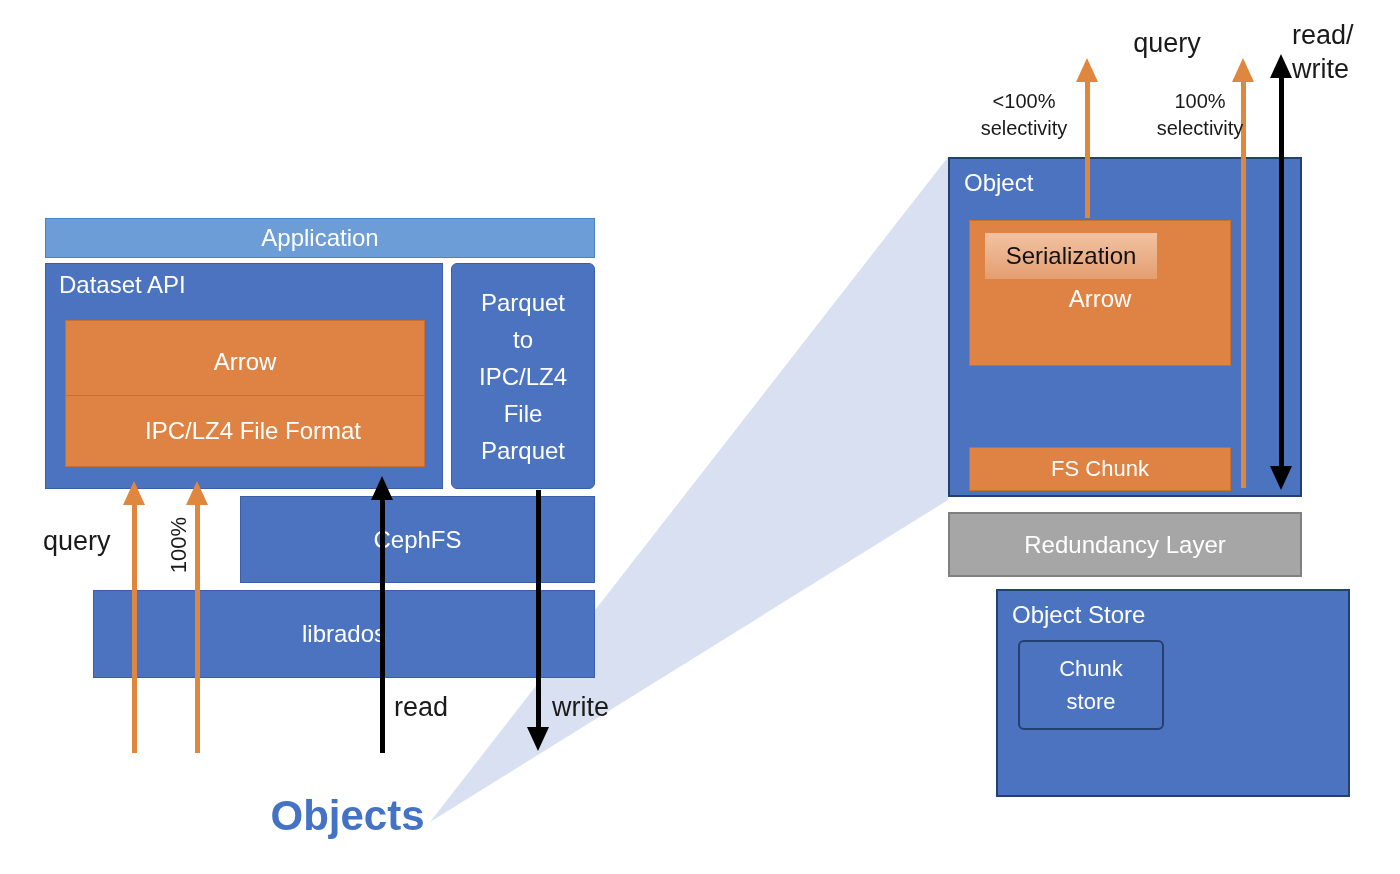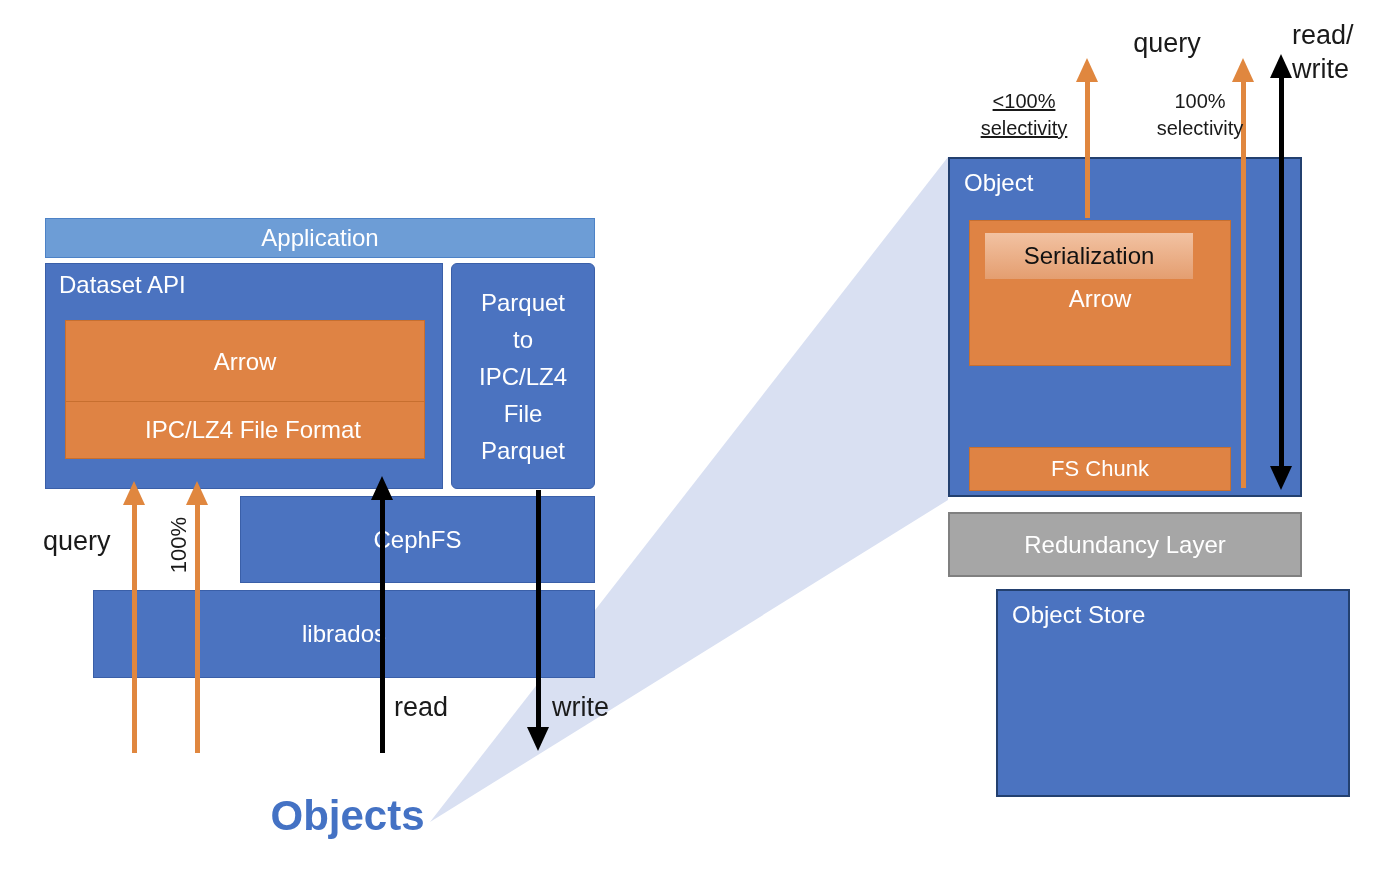--- a/index.html
+++ b/index.html
@@ -39,21 +39,21 @@
 
   <div class="box z2 center" style="left:45px;top:218px;width:550px;height:40px;background:var(--light-blue);border:1px solid var(--app-border);font-size:24px;">
       <span>Application</span>
     </div>
 
   <div class="box blue z2" style="left:45px;top:263px;width:398px;height:226px;">
     <div class="abs" style="left:13px;top:7px;font-size:24px;">Dataset API</div>
     <div class="box orange center" style="left:19px;top:56px;width:360px;height:83px;font-size:24px;">
         <span>Arrow</span>
       </div>
-    <div class="box orange center" style="left:19px;top:137px;width:360px;height:58px;font-size:24px;padding-left:16px;">
+    <div class="box orange center" style="left:19px;top:131px;width:360px;height:72px;font-size:24px;padding-left:16px;">
         <span>IPC/LZ4 File Format</span>
       </div>
   </div>
 
   <div class="box blue z2 col" style="left:451px;top:263px;width:144px;height:226px;font-size:24px;line-height:37px;">
     <div>Parquet</div>
     <div>to</div>
     <div>IPC/LZ4</div>
     <div>File</div>
     <div>Parquet</div>
@@ -83,54 +83,58 @@
     <span style="transform:rotate(-90deg);font-size:22px;color:#1a1a1a;">100%</span>
   </div>
   <div class="lbl z6" style="left:394px;top:692px;font-size:27px;">read</div>
   <div class="lbl z6" style="left:552px;top:692px;font-size:27px;">write</div>
 
   <div class="abs z6" style="left:245px;top:792px;width:205px;text-align:center;font-size:42px;font-weight:bold;color:var(--objects-text);">Objects</div>
 
   <div class="box blue z2" style="left:948px;top:157px;width:354px;height:340px;border:2px solid var(--navy-border);">
     <div class="abs" style="left:14px;top:10px;font-size:24px;">Object</div>
     <div class="box orange" style="left:19px;top:61px;width:262px;height:146px;">
-      <div class="box center" style="left:15px;top:12px;width:208px;height:46px;background:linear-gradient(var(--serial-light),var(--serial-dark));color:#111;font-size:24px;">
+      <div class="box center" style="left:15px;top:12px;width:172px;height:46px;background:linear-gradient(var(--serial-light),var(--serial-dark));color:#111;font-size:24px;">
           <span>Serialization</span>
         </div>
       <div class="abs" style="left:0;top:64px;width:100%;text-align:center;font-size:24px;color:#fff;">Arrow</div>
     </div>
     <div class="box orange center" style="left:19px;top:288px;width:262px;height:44px;font-size:22px;">
         <span>FS Chunk</span>
       </div>
   </div>
 
   <div class="box z2 center" style="left:948px;top:512px;width:354px;height:65px;background:var(--gray);border:2px solid var(--gray-border);font-size:24px;">
       <span>Redundancy Layer</span>
     </div>
 
   <div class="box blue z2" style="left:996px;top:589px;width:354px;height:208px;border:2px solid var(--navy-border);">
     <div class="abs" style="left:14px;top:10px;font-size:24px;">Object Store</div>
+    <div class="box col" style="left:20px;top:49px;width:146px;height:90px;border:2px solid var(--navy-border);font-size:22px;line-height:33px;">
+      <div>Chunk</div>
+      <div>store</div>
+    </div>
   </div>
 
   <div class="head up o" style="left:1076px;top:58px;"></div>
   <div class="shaft o" style="left:1085px;top:80px;height:138px;"></div>
 
   <div class="head up o" style="left:1232px;top:58px;"></div>
   <div class="shaft o" style="left:1241px;top:80px;height:408px;"></div>
 
   <div class="head up k" style="left:1270px;top:54px;"></div>
   <div class="shaft k" style="left:1279px;top:76px;height:392px;"></div>
   <div class="head down k" style="left:1270px;top:466px;"></div>
 
   <div class="lbl z6" style="left:1122px;top:28px;width:90px;text-align:center;font-size:27px;">query</div>
   <div class="lbl z6" style="left:1292px;top:18px;font-size:27px;line-height:34px;">
     <div>read/</div>
     <div>write</div>
   </div>
-  <div class="lbl z6" style="left:968px;top:88px;width:112px;text-align:center;font-size:20px;line-height:27px;text-decoration:underline;">
+  <div class="lbl z6" style="left:968px;top:88px;width:112px;text-align:center;font-size:20px;line-height:27px;">
     <div>&lt;100%</div>
     <div>selectivity</div>
   </div>
   <div class="lbl z6" style="left:1150px;top:88px;width:100px;text-align:center;font-size:20px;line-height:27px;">
     <div>100%</div>
     <div>selectivity</div>
   </div>
 
 </div>
 

